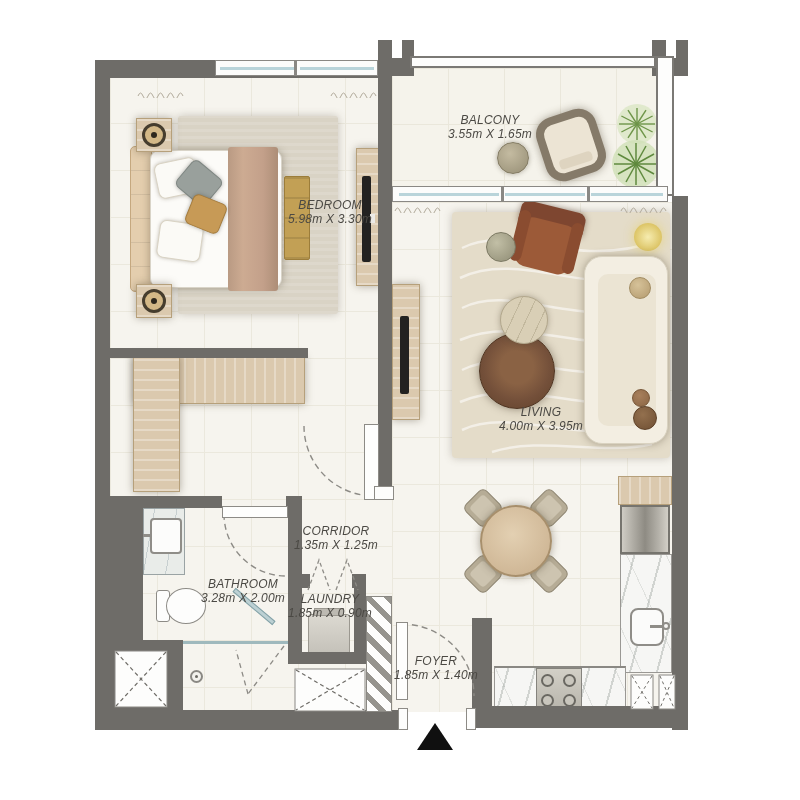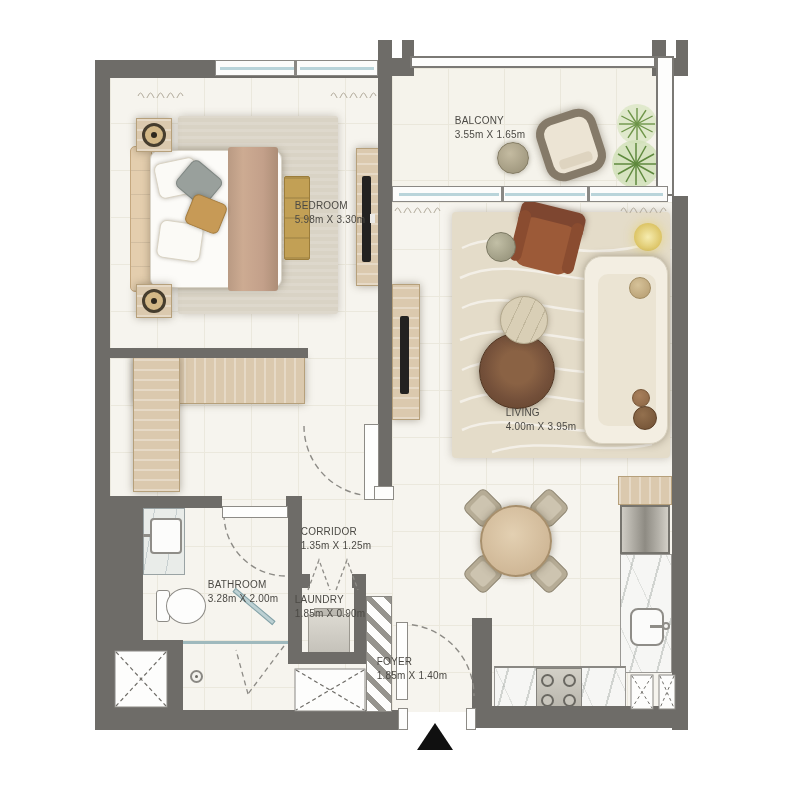--- a/index.html
+++ b/index.html
@@ -22,22 +22,22 @@
   .wood{background-color:#dbc9ae;border:1px solid #b6a07b;
     background-image:repeating-linear-gradient(90deg,rgba(255,255,255,.30) 0 2px,rgba(0,0,0,0) 2px 10px);}
   .woodv{background-color:#dbc9ae;border:1px solid #b6a07b;
     background-image:repeating-linear-gradient(0deg,rgba(255,255,255,.30) 0 2px,rgba(0,0,0,0) 2px 10px);}
   .marble{background-color:#f6f6f4;border:1px solid #9a9894;
     background-image:repeating-linear-gradient(105deg,rgba(0,0,0,0) 0 12px,rgba(140,148,142,.35) 12px 14px,rgba(0,0,0,0) 14px 26px),
                      repeating-linear-gradient(65deg,rgba(0,0,0,0) 0 18px,rgba(160,166,160,.25) 18px 19px,rgba(0,0,0,0) 19px 36px);}
   .vanity{background-color:#e9ece9;border:1px solid #9aa3a4;
     background-image:repeating-linear-gradient(100deg,rgba(0,0,0,0) 0 10px,rgba(120,140,150,.30) 10px 11px,rgba(0,0,0,0) 11px 22px);}
   .shadow{box-shadow:0 0 8px rgba(70,60,40,.40);}
-  .room-label{position:absolute;transform:translate(-50%,-50%);white-space:nowrap;
-    font-size:10px;line-height:13.5px;color:#4b4944;letter-spacing:.2px;z-index:60;}
+  .room-label{position:absolute;transform:translate(-50%,-50%);text-align:center;white-space:nowrap;
+    font-size:12px;line-height:13.5px;color:#4b4944;letter-spacing:.2px;z-index:60;font-style:italic;}
   .xbox{position:absolute;z-index:55;}
   .arc{position:absolute;z-index:50;overflow:visible;}
   .leaf{position:absolute;background:#fefefd;border:1px solid #8d8b86;z-index:52;}
   .sq{position:absolute;z-index:45;}
   .lamp-ring{border-radius:50%;border:3px solid #463d2e;background:#d3b887;}
   .lamp-dot{border-radius:50%;background:#2e281d;}
   .pillow{background:#fbfaf6;border:1px solid #d9d3c4;border-radius:7px;box-shadow:0 0 4px rgba(80,70,50,.35);}
   .stainless{background:linear-gradient(90deg,#cfccc4 0%,#a8a59d 30%,#8e8b83 50%,#b5b2aa 80%,#d2cfc7 100%);
     border:2px solid #76746e;}
   .chair{background:#b6ac96;border:1px solid #8f8672;border-radius:6px;}
@@ -319,18 +319,18 @@
     <div>1.35m X 1.25m</div>
   </div>
   <div class="room-label" style="left:243px;top:591px">
     <div>BATHROOM</div>
     <div>3.28m X 2.00m</div>
   </div>
   <div class="room-label" style="left:330px;top:606px">
     <div>LAUNDRY</div>
     <div>1.85m X 0.90m</div>
   </div>
-  <div class="room-label" style="left:412px;top:668px">
+  <div class="room-label" style="left:436px;top:668px">
     <div>FOYER</div>
     <div>1.85m X 1.40m</div>
   </div>
 
 </div>
 
 </body></html>

